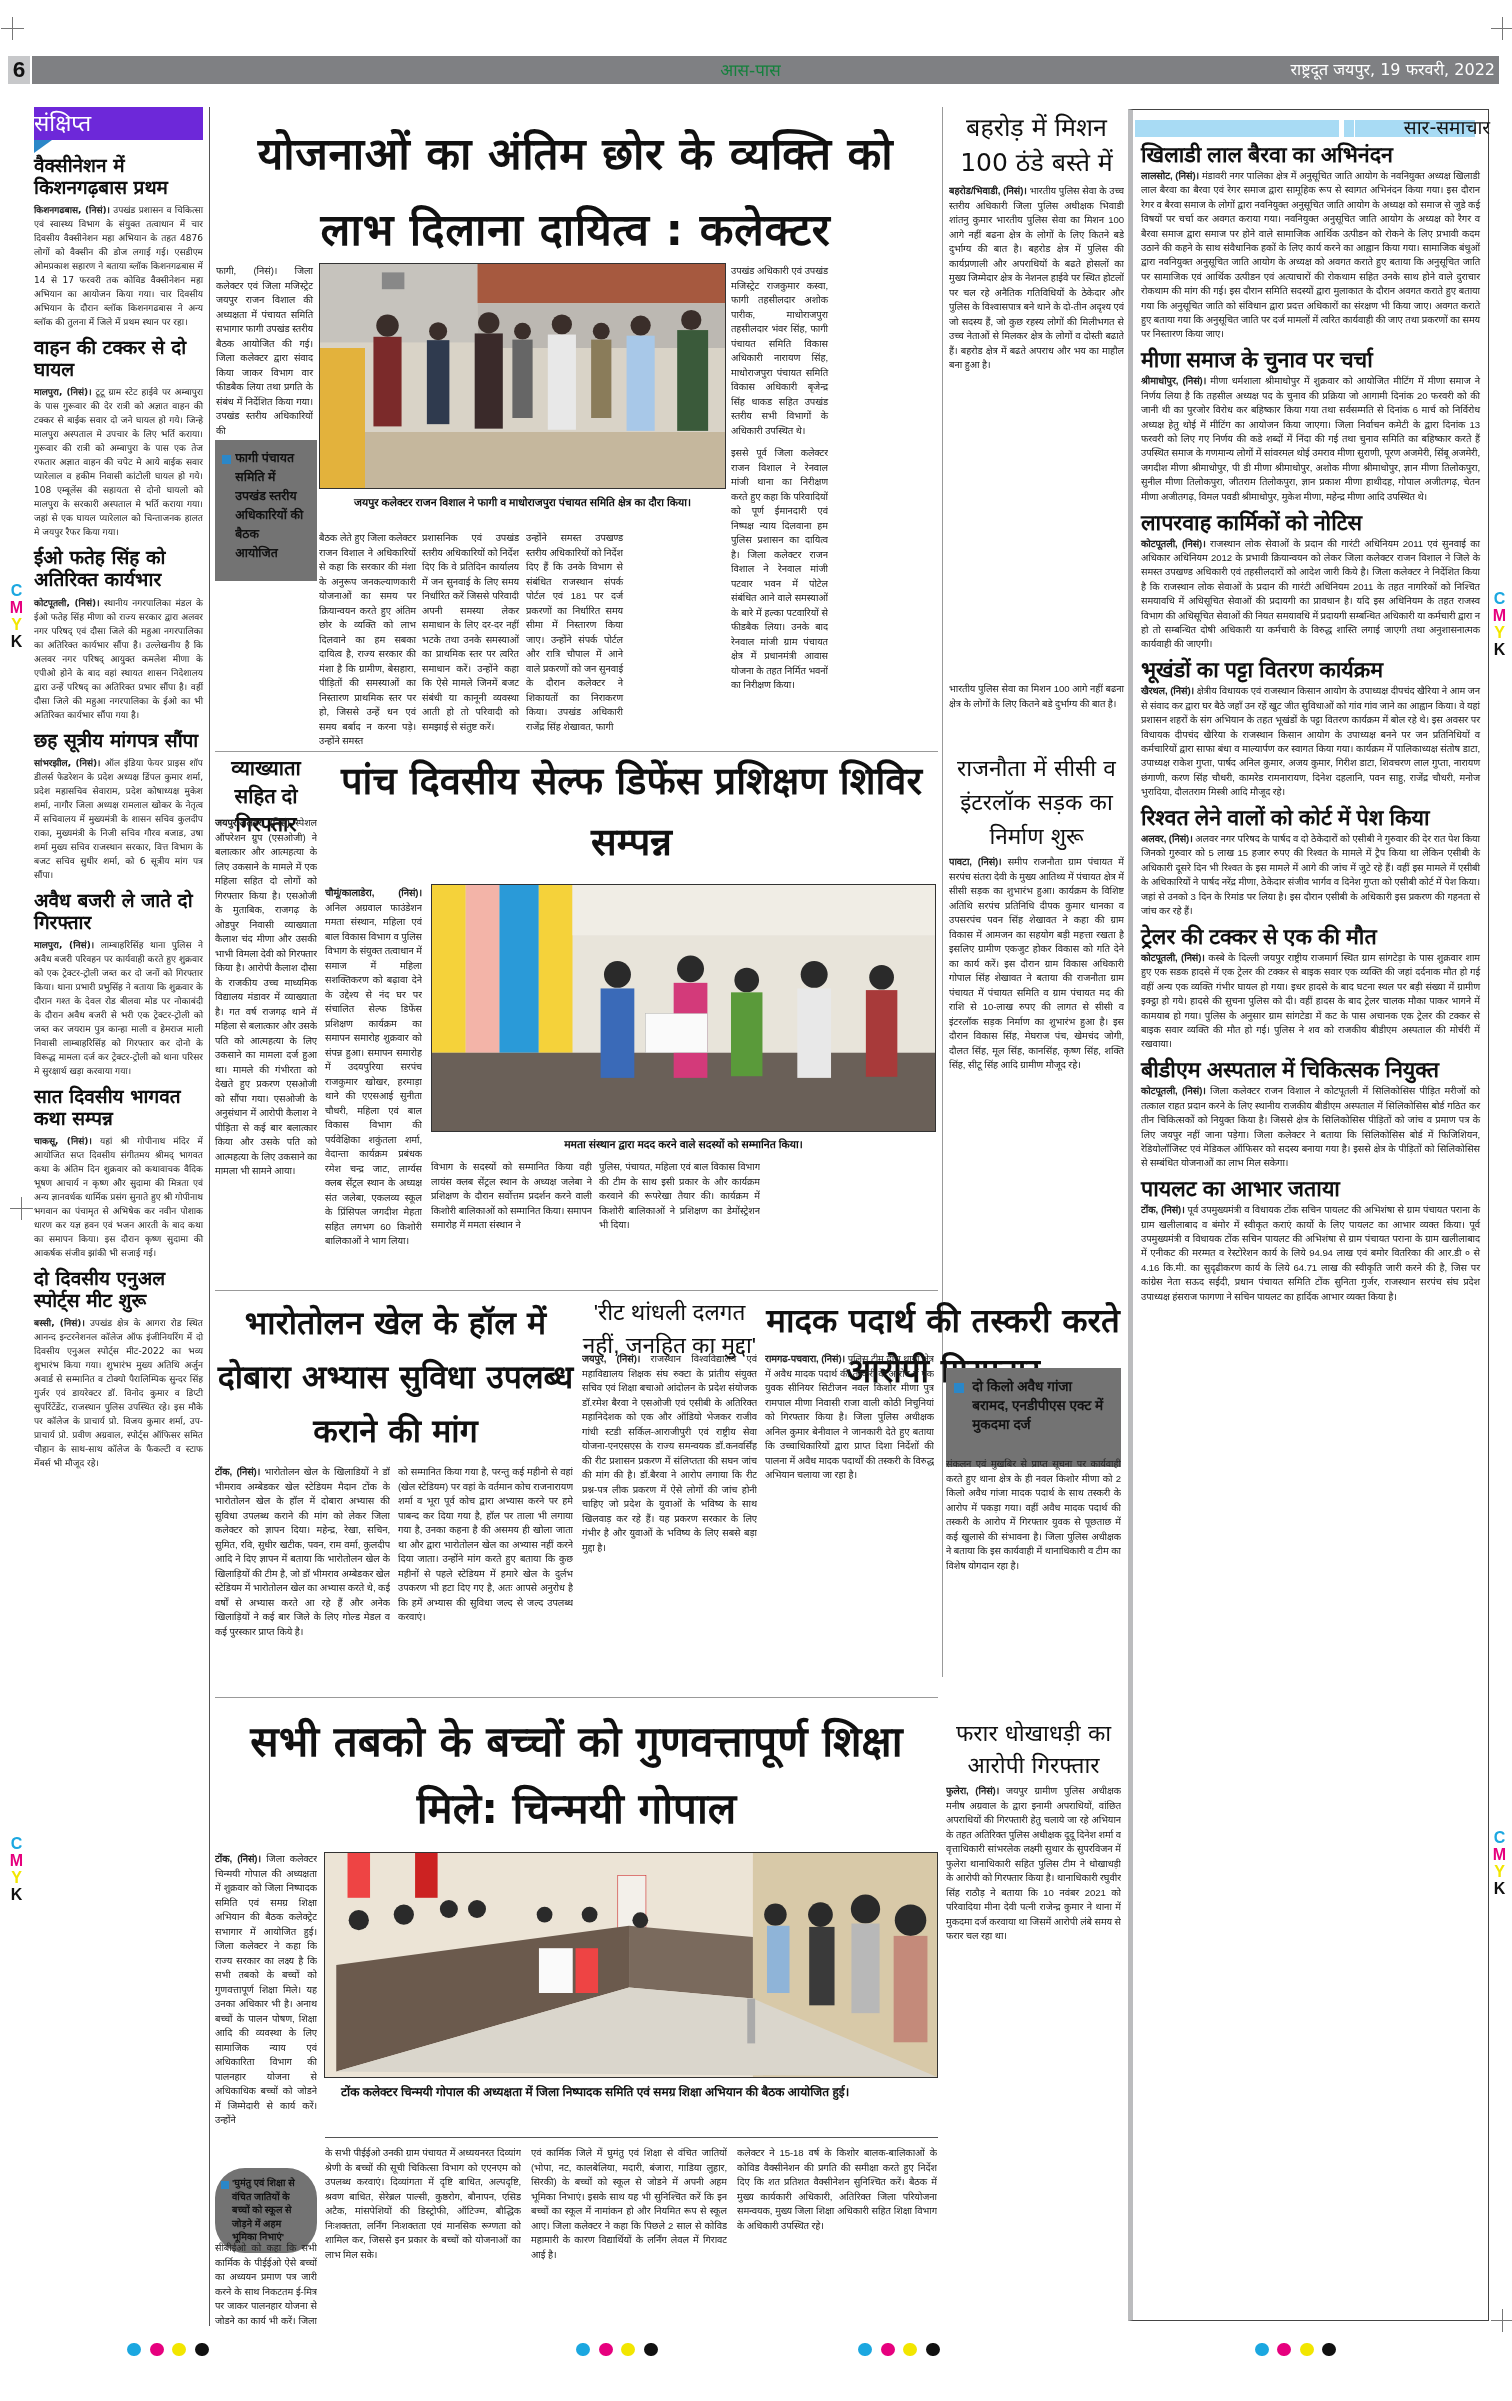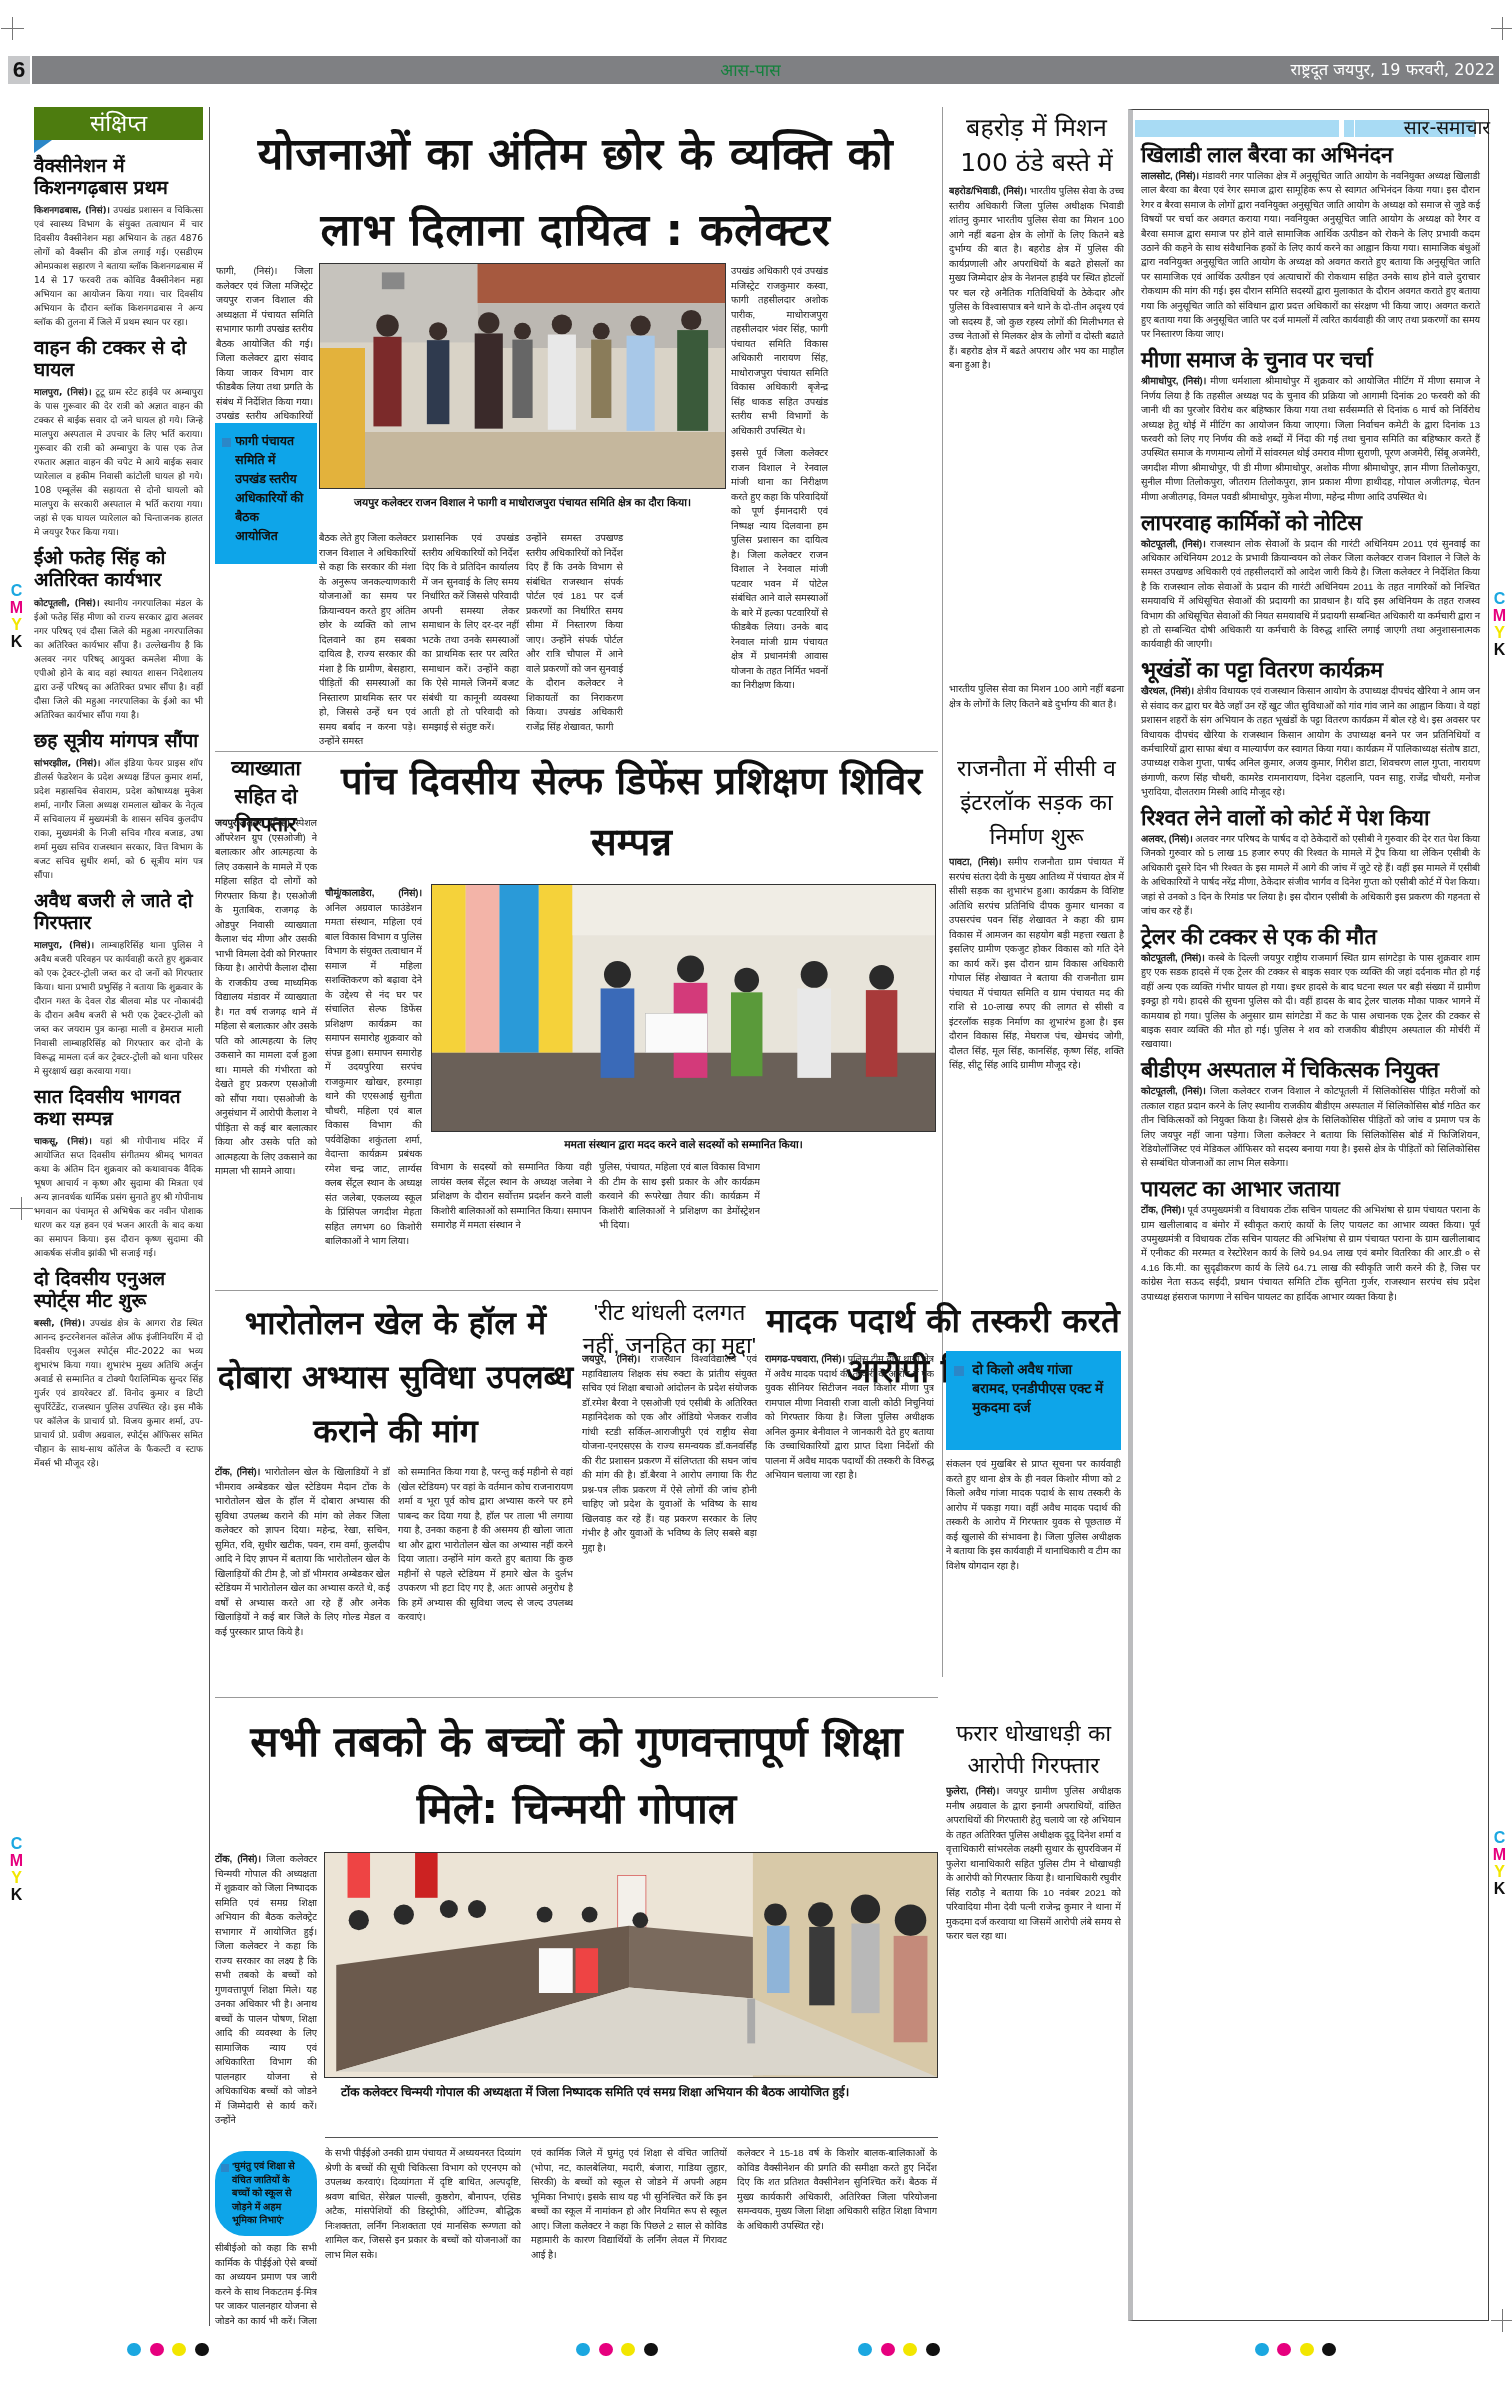--- a/index.html
+++ b/index.html
@@ -16,33 +16,33 @@
   .reg-mark::before { content: ""; position: absolute; left: 0; top: 10.7px; width: 22.6px; height: 1.1px; background: #777; }
   .reg-mark::after { content: ""; position: absolute; left: 10.7px; top: 0; width: 1.1px; height: 22.6px; background: #777; }
 
   .cmyk { width: 17px; font: bold 16px "Liberation Sans", sans-serif; line-height: 17px; text-align: center; }
   .cmyk .c { color: #1ba7e0; } .cmyk .m { color: #e6007e; } .cmyk .y { color: #f2e600; } .cmyk .k { color: #111; }
   .dot { width: 13.6px; height: 13.6px; border-radius: 50%; }
 
   .vrule { width: 1.1px; background: #555; }
   .hrule { height: 1.1px; background: #555; }
 
-  .sankshipt { left: 34px; top: 107px; width: 169px; height: 33px; background: #4d7c0f; color: #fff; font: 22.6px "DejaVu Sans", sans-serif; text-align: center; line-height: 33px; }
+  .sankshipt { left: 34px; top: 107px; width: 169px; height: 33px; background: #6d28d9; color: #fff; font: 22.6px "DejaVu Sans", sans-serif; text-align: left; line-height: 33px; }
   .sankshipt-tail { left: 34px; top: 140px; width: 0; height: 0; border-left: 18px solid #2b87c8; border-bottom: 13.6px solid transparent; }
 
   .hl { font-family: "DejaVu Sans", sans-serif; font-weight: bold; color: #111; line-height: 1.15; }
   .hl-light { font-family: "DejaVu Sans", sans-serif; font-weight: normal; color: #111; line-height: 1.15; }
   .body { font-family: "DejaVu Sans", sans-serif; font-size: 9px; line-height: 14px; color: #222; text-align: justify; }
   .body b { font-weight: bold; }
   .cond { font-family: "Liberation Sans", sans-serif; font-size: 9.6px; line-height: 14.5px; color: #222; text-align: justify; letter-spacing: -0.1px; }
 
   .photo { overflow: hidden; border: 0.6px solid #333; }
   .caption { font-family: "Liberation Sans", sans-serif; font-weight: bold; font-size: 10.7px; line-height: 16px; color: #111; }
 
-  .pullbox { background: #0ea5e9; padding: 13.6px 11.3px 11.3px 11.3px; }
+  .pullbox { background: #737373; padding: 13.6px 11.3px 11.3px 11.3px; margin-top: 17px; }
   .pullbox .sq { display: inline-block; width: 12.4px; height: 12.4px; background: #2b87c8; vertical-align: top; margin-top: 5.6px; margin-right: 12.4px; }
   .pullbox .txt { display: inline-block; vertical-align: top; font: bold 16px "Liberation Sans", sans-serif; line-height: 22.6px; color: #111; }
 
   .sar-frame { left: 1128px; top: 109px; width: 361px; height: 2212px; border: 1.1px solid #444; border-left: 5.6px solid #bbbcbe; }
   .sar-stripe { left: 1135px; top: 120px; width: 204px; height: 17px; background: #a8dbf4; }
   .sar-stripe2 { left: 1344px; top: 120px; width: 10.2px; height: 17px; background: #a8dbf4; }
   .sar-tag { left: 1355px; top: 120px; width: 120px; height: 17px; background: #a8dbf4; }
   .sar-title { left: 1387px; top: 113px; width: 120px; font: 19px "DejaVu Sans", sans-serif; color: #111; text-align: center; line-height: 28px; }
 
   .img-fill { width: 100%; height: 100%; }

